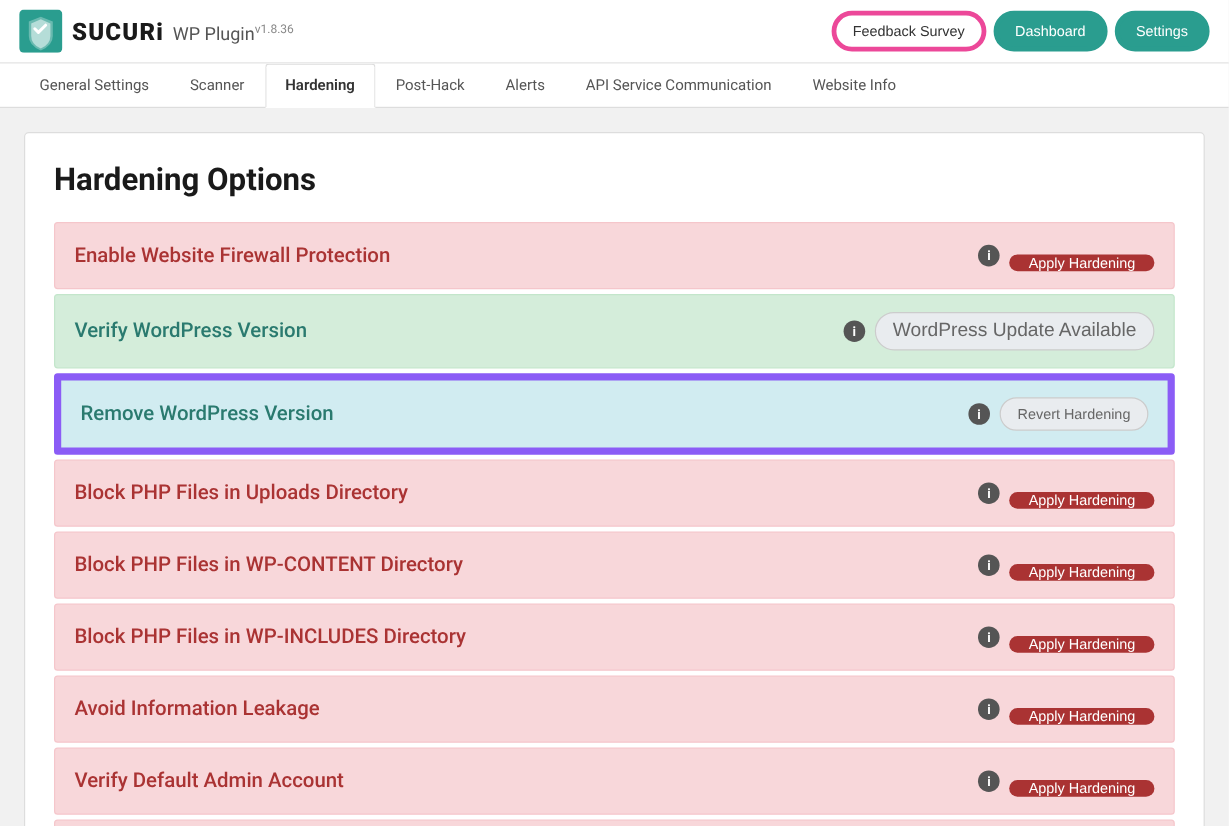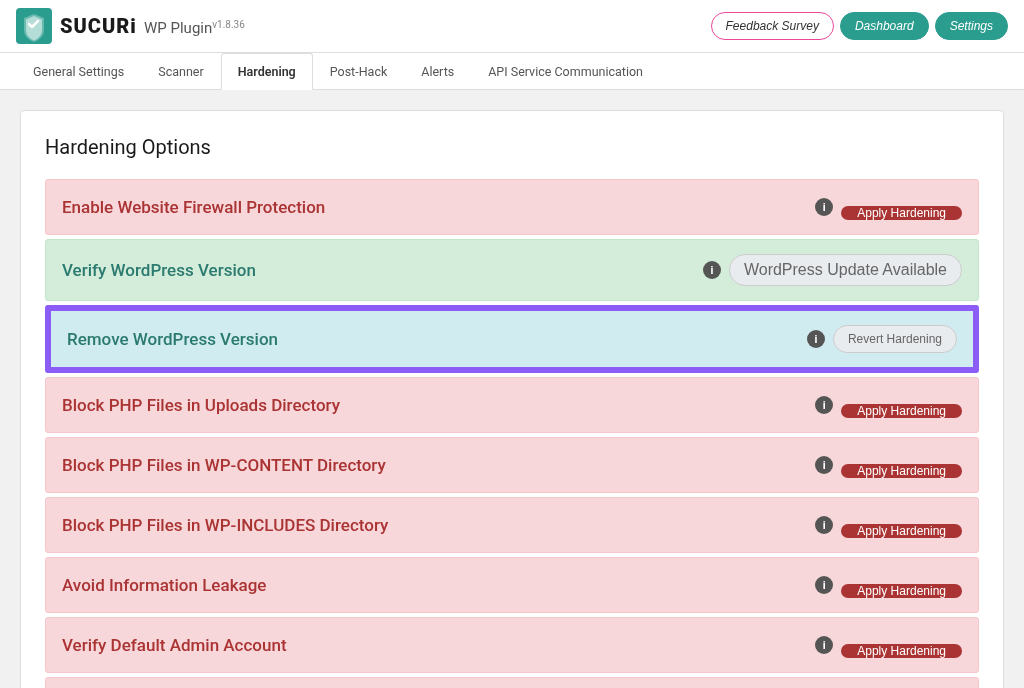--- a/index.html
+++ b/index.html
@@ -29,26 +29,25 @@
       height: 36px;
     }
     .header-nav {
       display: flex;
       gap: 6px;
       align-items: center;
     }
     .nav-btn {
       padding: 6px 14px;
       border-radius: 20px;
-      border: 1px solid #ec4899;
+      border: 4px solid #ec4899;
       background: #fff;
       cursor: pointer;
       font-size: 12px;
       color: #333;
-      font-style: italic;
     }
     .nav-btn.generate {
       background: #2a9d8f;
       color: #fff;
       border-color: #2a9d8f;
     }
     .nav-btn.dashboard {
       background: #2a9d8f;
       color: #fff;
       border-color: #2a9d8f;
@@ -94,22 +93,22 @@
     .main-content {
       padding: 20px;
     }
     .card {
       background: #fff;
       border: 1px solid #ddd;
       border-radius: 4px;
       padding: 24px;
     }
     .card-title {
-      font-size: 20px;
-      font-weight: 400;
+      font-size: 26px;
+      font-weight: 700;
       color: #1a1a1a;
       margin-bottom: 20px;
     }
 
     
     .hardening-row {
       display: flex;
       align-items: center;
       justify-content: space-between;
       padding: 14px 16px;
@@ -211,20 +210,21 @@
   </div>
 </div>
 
 <div class="tabs-bar">
   <div class="tab-item">General Settings</div>
   <div class="tab-item">Scanner</div>
   <div class="tab-item active">Hardening</div>
   <div class="tab-item">Post-Hack</div>
   <div class="tab-item">Alerts</div>
   <div class="tab-item">API Service Communication</div>
+  <div class="tab-item">Website Info</div>
 </div>
 
 <div class="main-content">
   <div class="card">
     <div class="card-title">Hardening Options</div>
 
     <div class="hardening-row danger">
       <span class="row-label">Enable Website Firewall Protection</span>
       <div class="row-right">
         <div class="info-icon">i</div>

